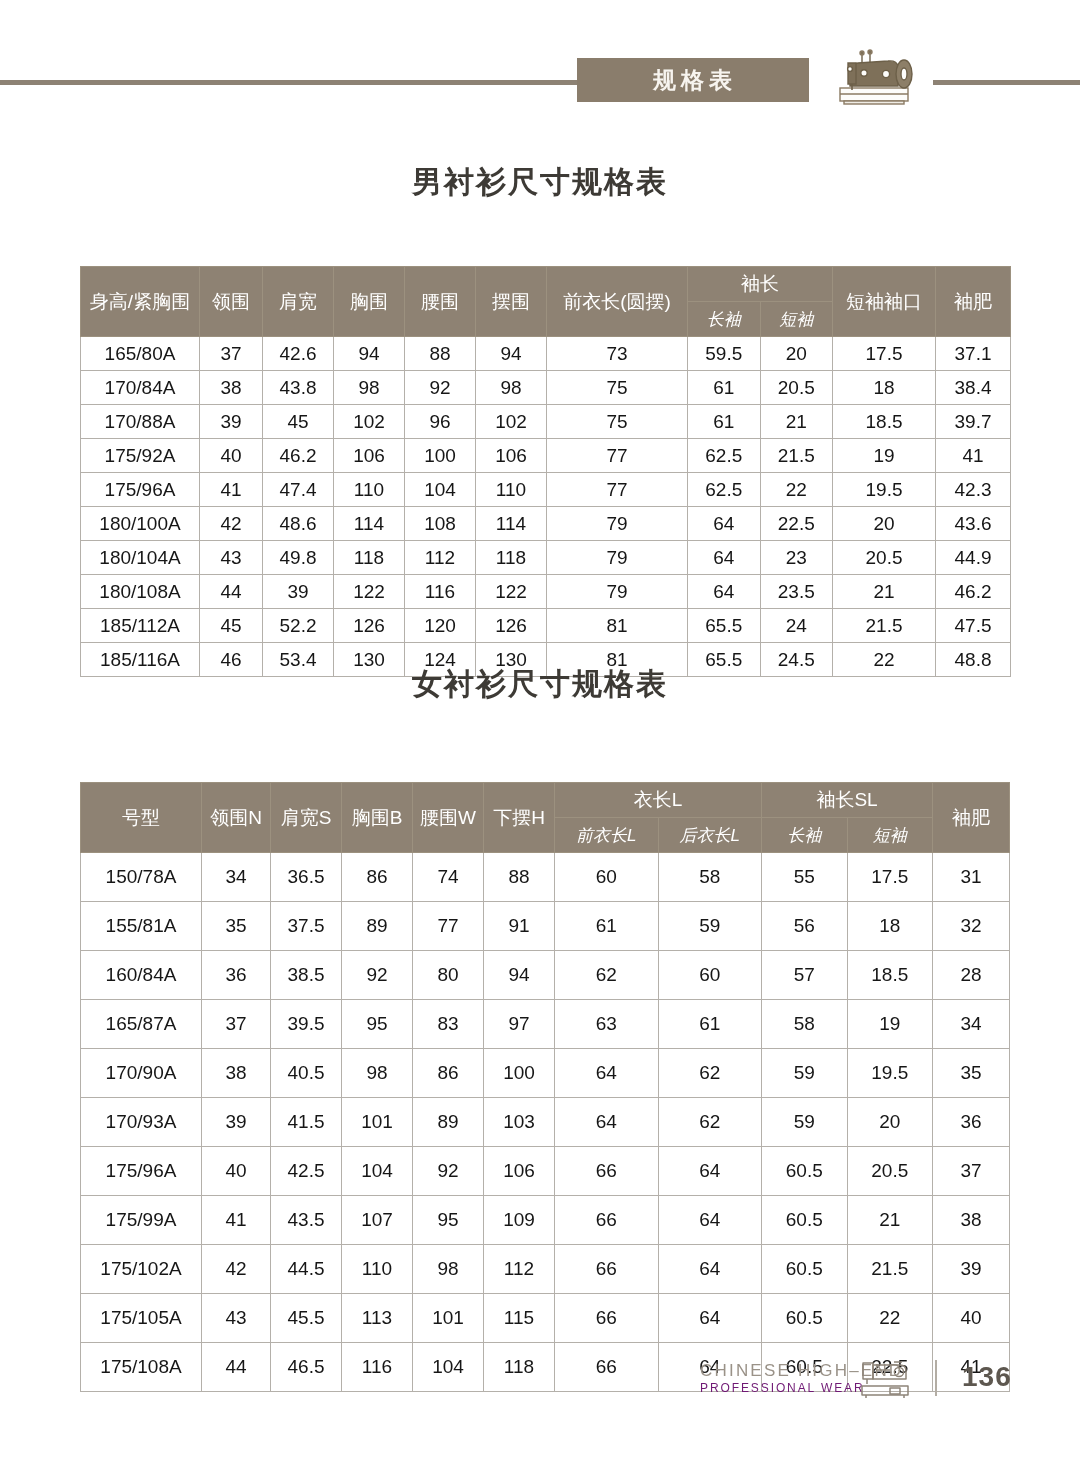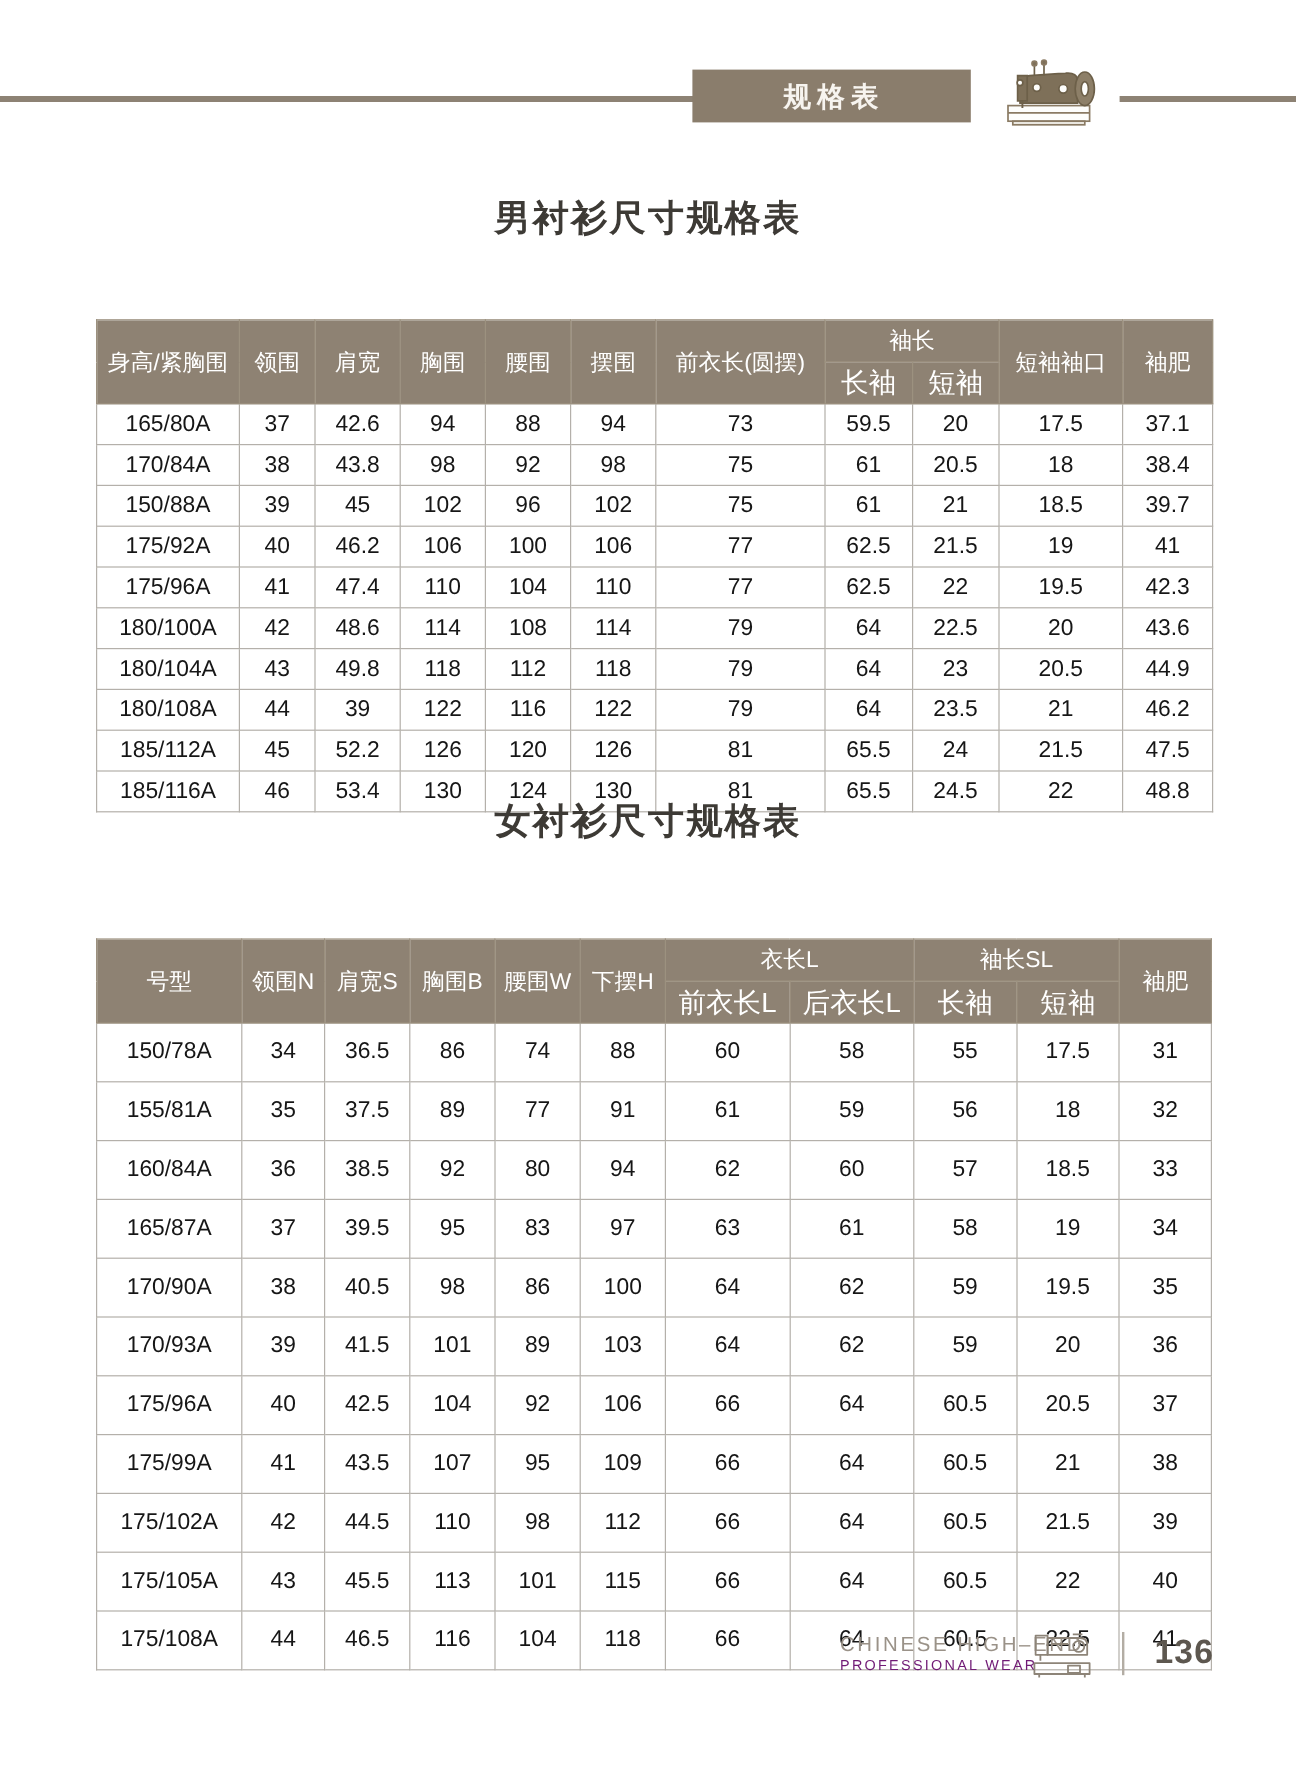--- a/index.html
+++ b/index.html
@@ -96,21 +96,22 @@
     padding: 0;
   }
   .spec-table thead th {
     background: #8e8273;
     color: #ffffff;
     font-weight: normal;
     font-size: 19px;
     border-color: #9c917f;
   }
   .spec-table thead th.sub {
-    font-size: 23px;
+    font-size: 17px;
+    font-style: italic;
   }
   .spec-table tbody td {
     background: #ffffff;
     color: #161616;
     font-size: 19px;
   }
   #table-men thead th    { height: 34px; }
   #table-men tbody td    { height: 33px; }
   #table-women thead th  { height: 34px; }
   #table-women tbody td  { height: 48px; }
@@ -250,21 +251,21 @@
         <td>98</td>
         <td>92</td>
         <td>98</td>
         <td>75</td>
         <td>61</td>
         <td>20.5</td>
         <td>18</td>
         <td>38.4</td>
       </tr>
       <tr>
-        <td>150/88A</td>
+        <td>170/88A</td>
         <td>39</td>
         <td>45</td>
         <td>102</td>
         <td>96</td>
         <td>102</td>
         <td>75</td>
         <td>61</td>
         <td>21</td>
         <td>18.5</td>
         <td>39.7</td>
@@ -416,21 +417,21 @@
         <td>160/84A</td>
         <td>36</td>
         <td>38.5</td>
         <td>92</td>
         <td>80</td>
         <td>94</td>
         <td>62</td>
         <td>60</td>
         <td>57</td>
         <td>18.5</td>
-        <td>33</td>
+        <td>28</td>
       </tr>
       <tr>
         <td>165/87A</td>
         <td>37</td>
         <td>39.5</td>
         <td>95</td>
         <td>83</td>
         <td>97</td>
         <td>63</td>
         <td>61</td>

